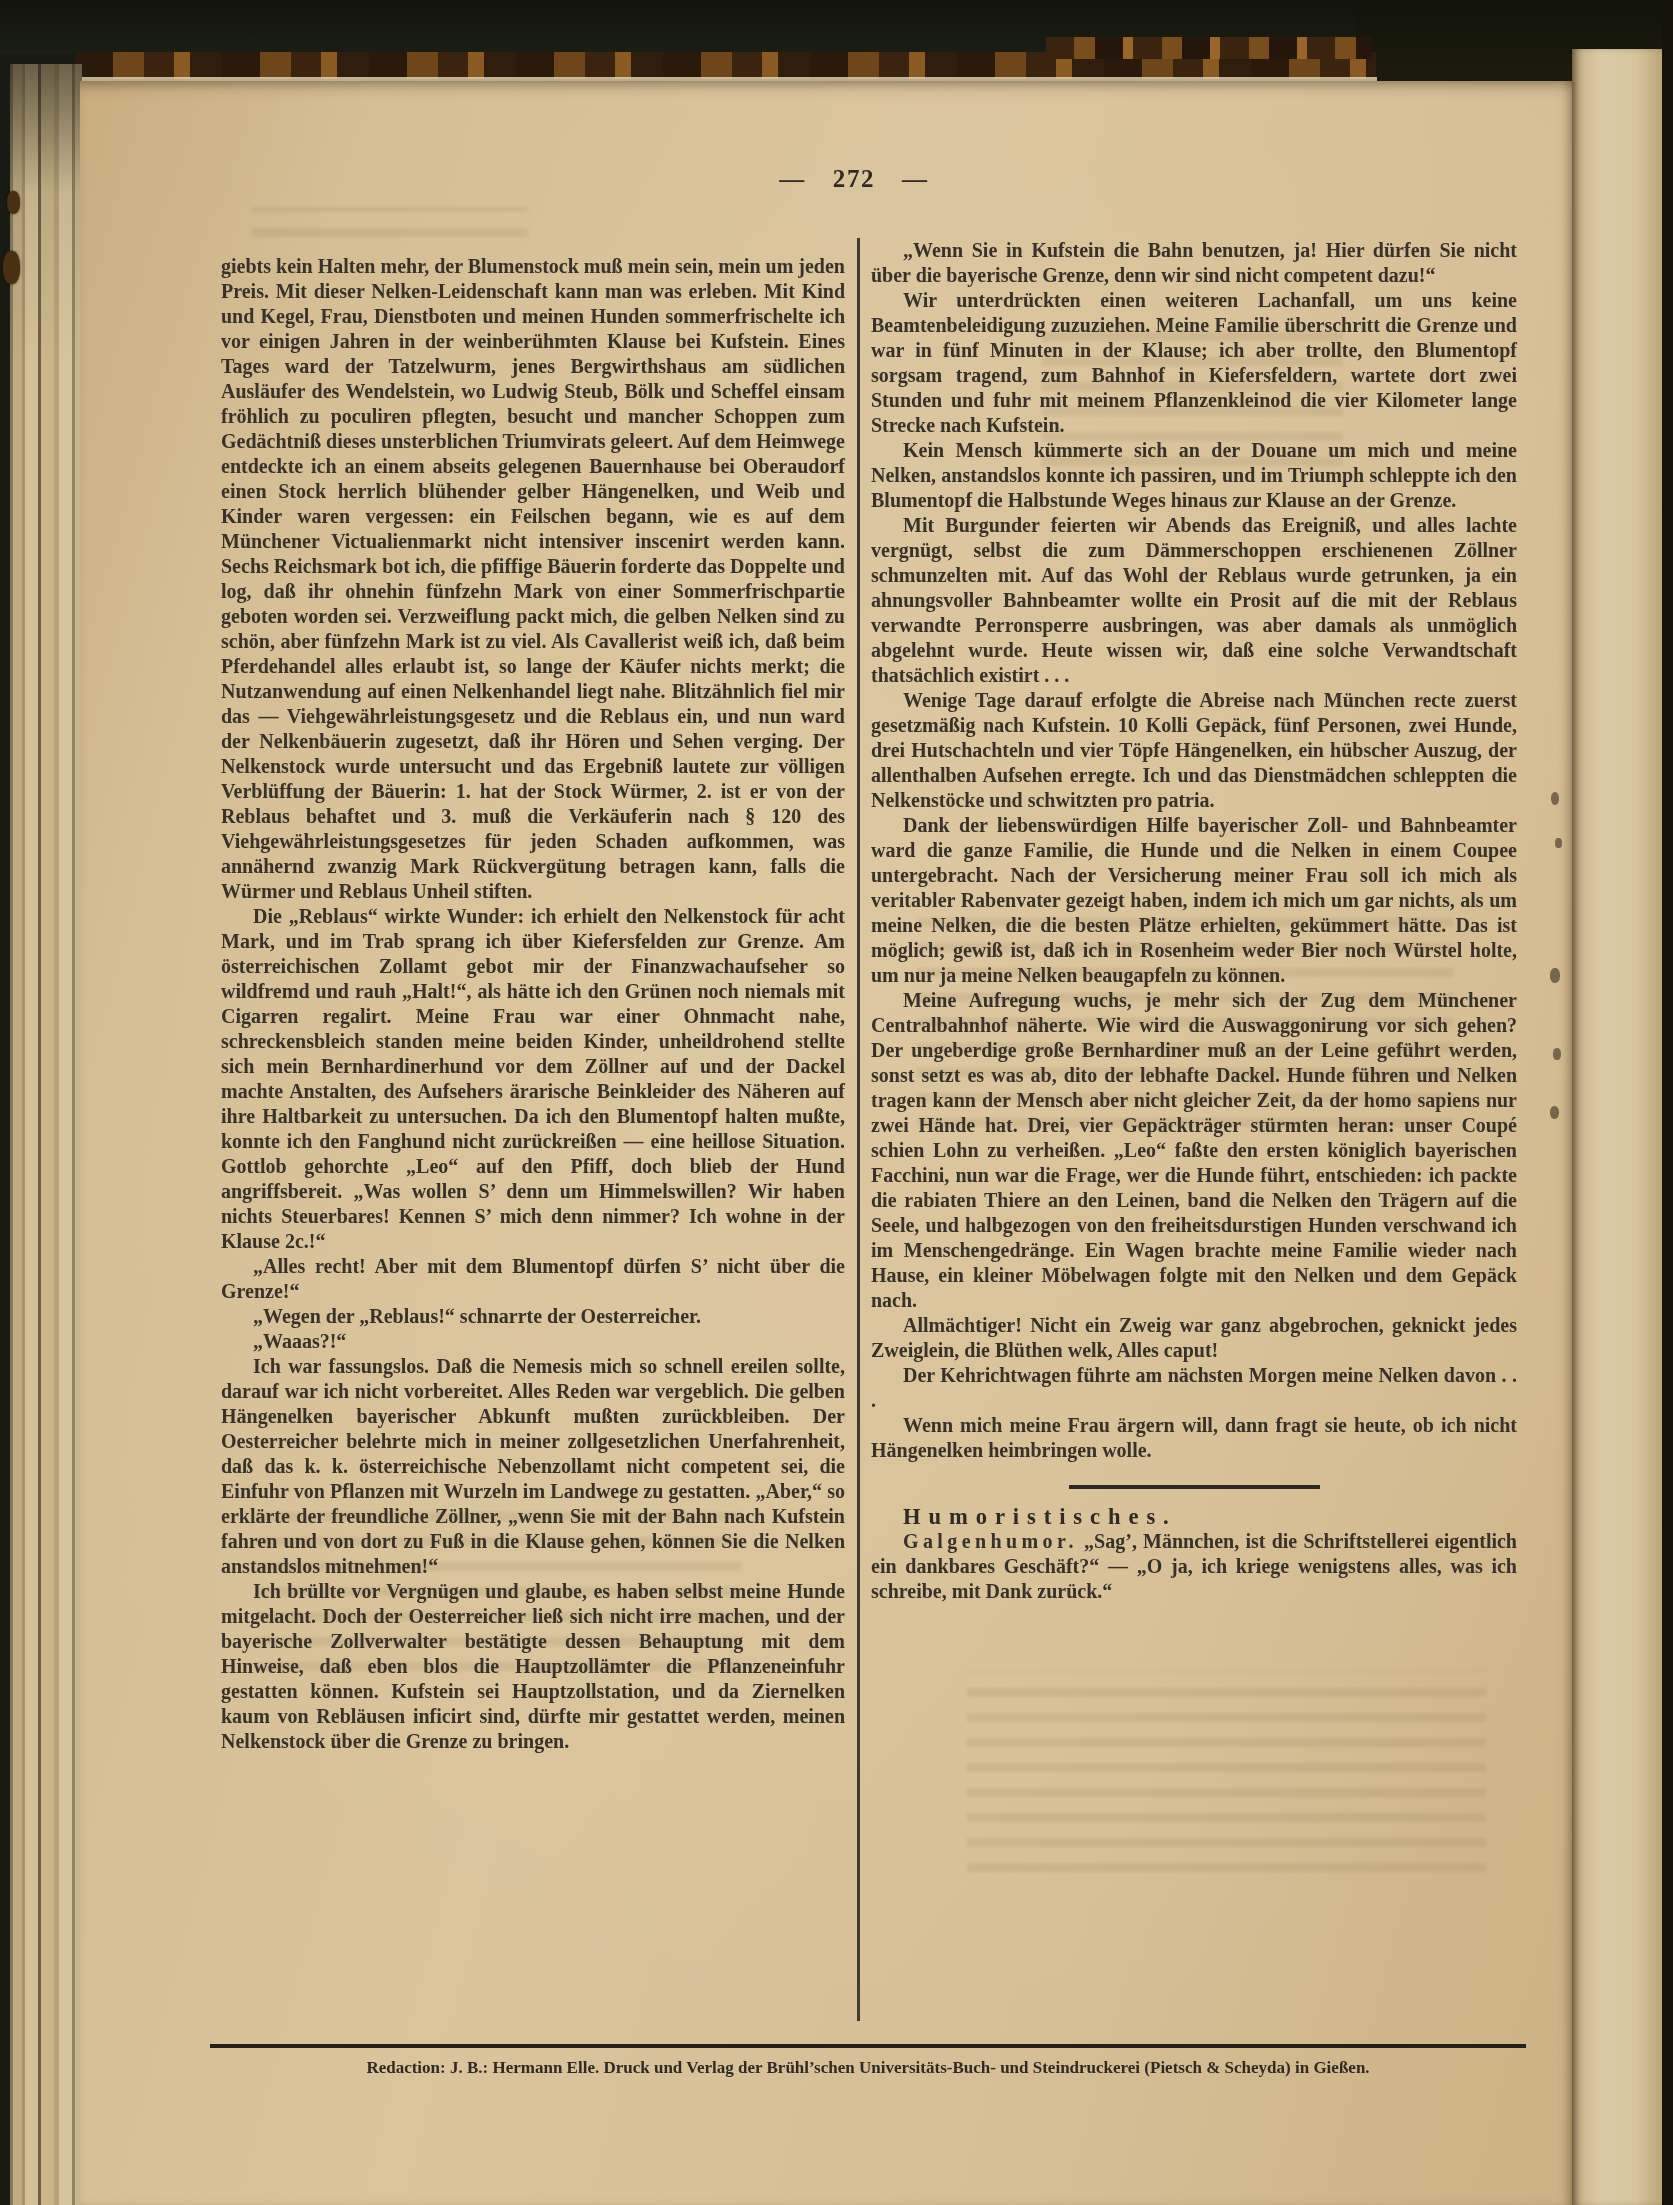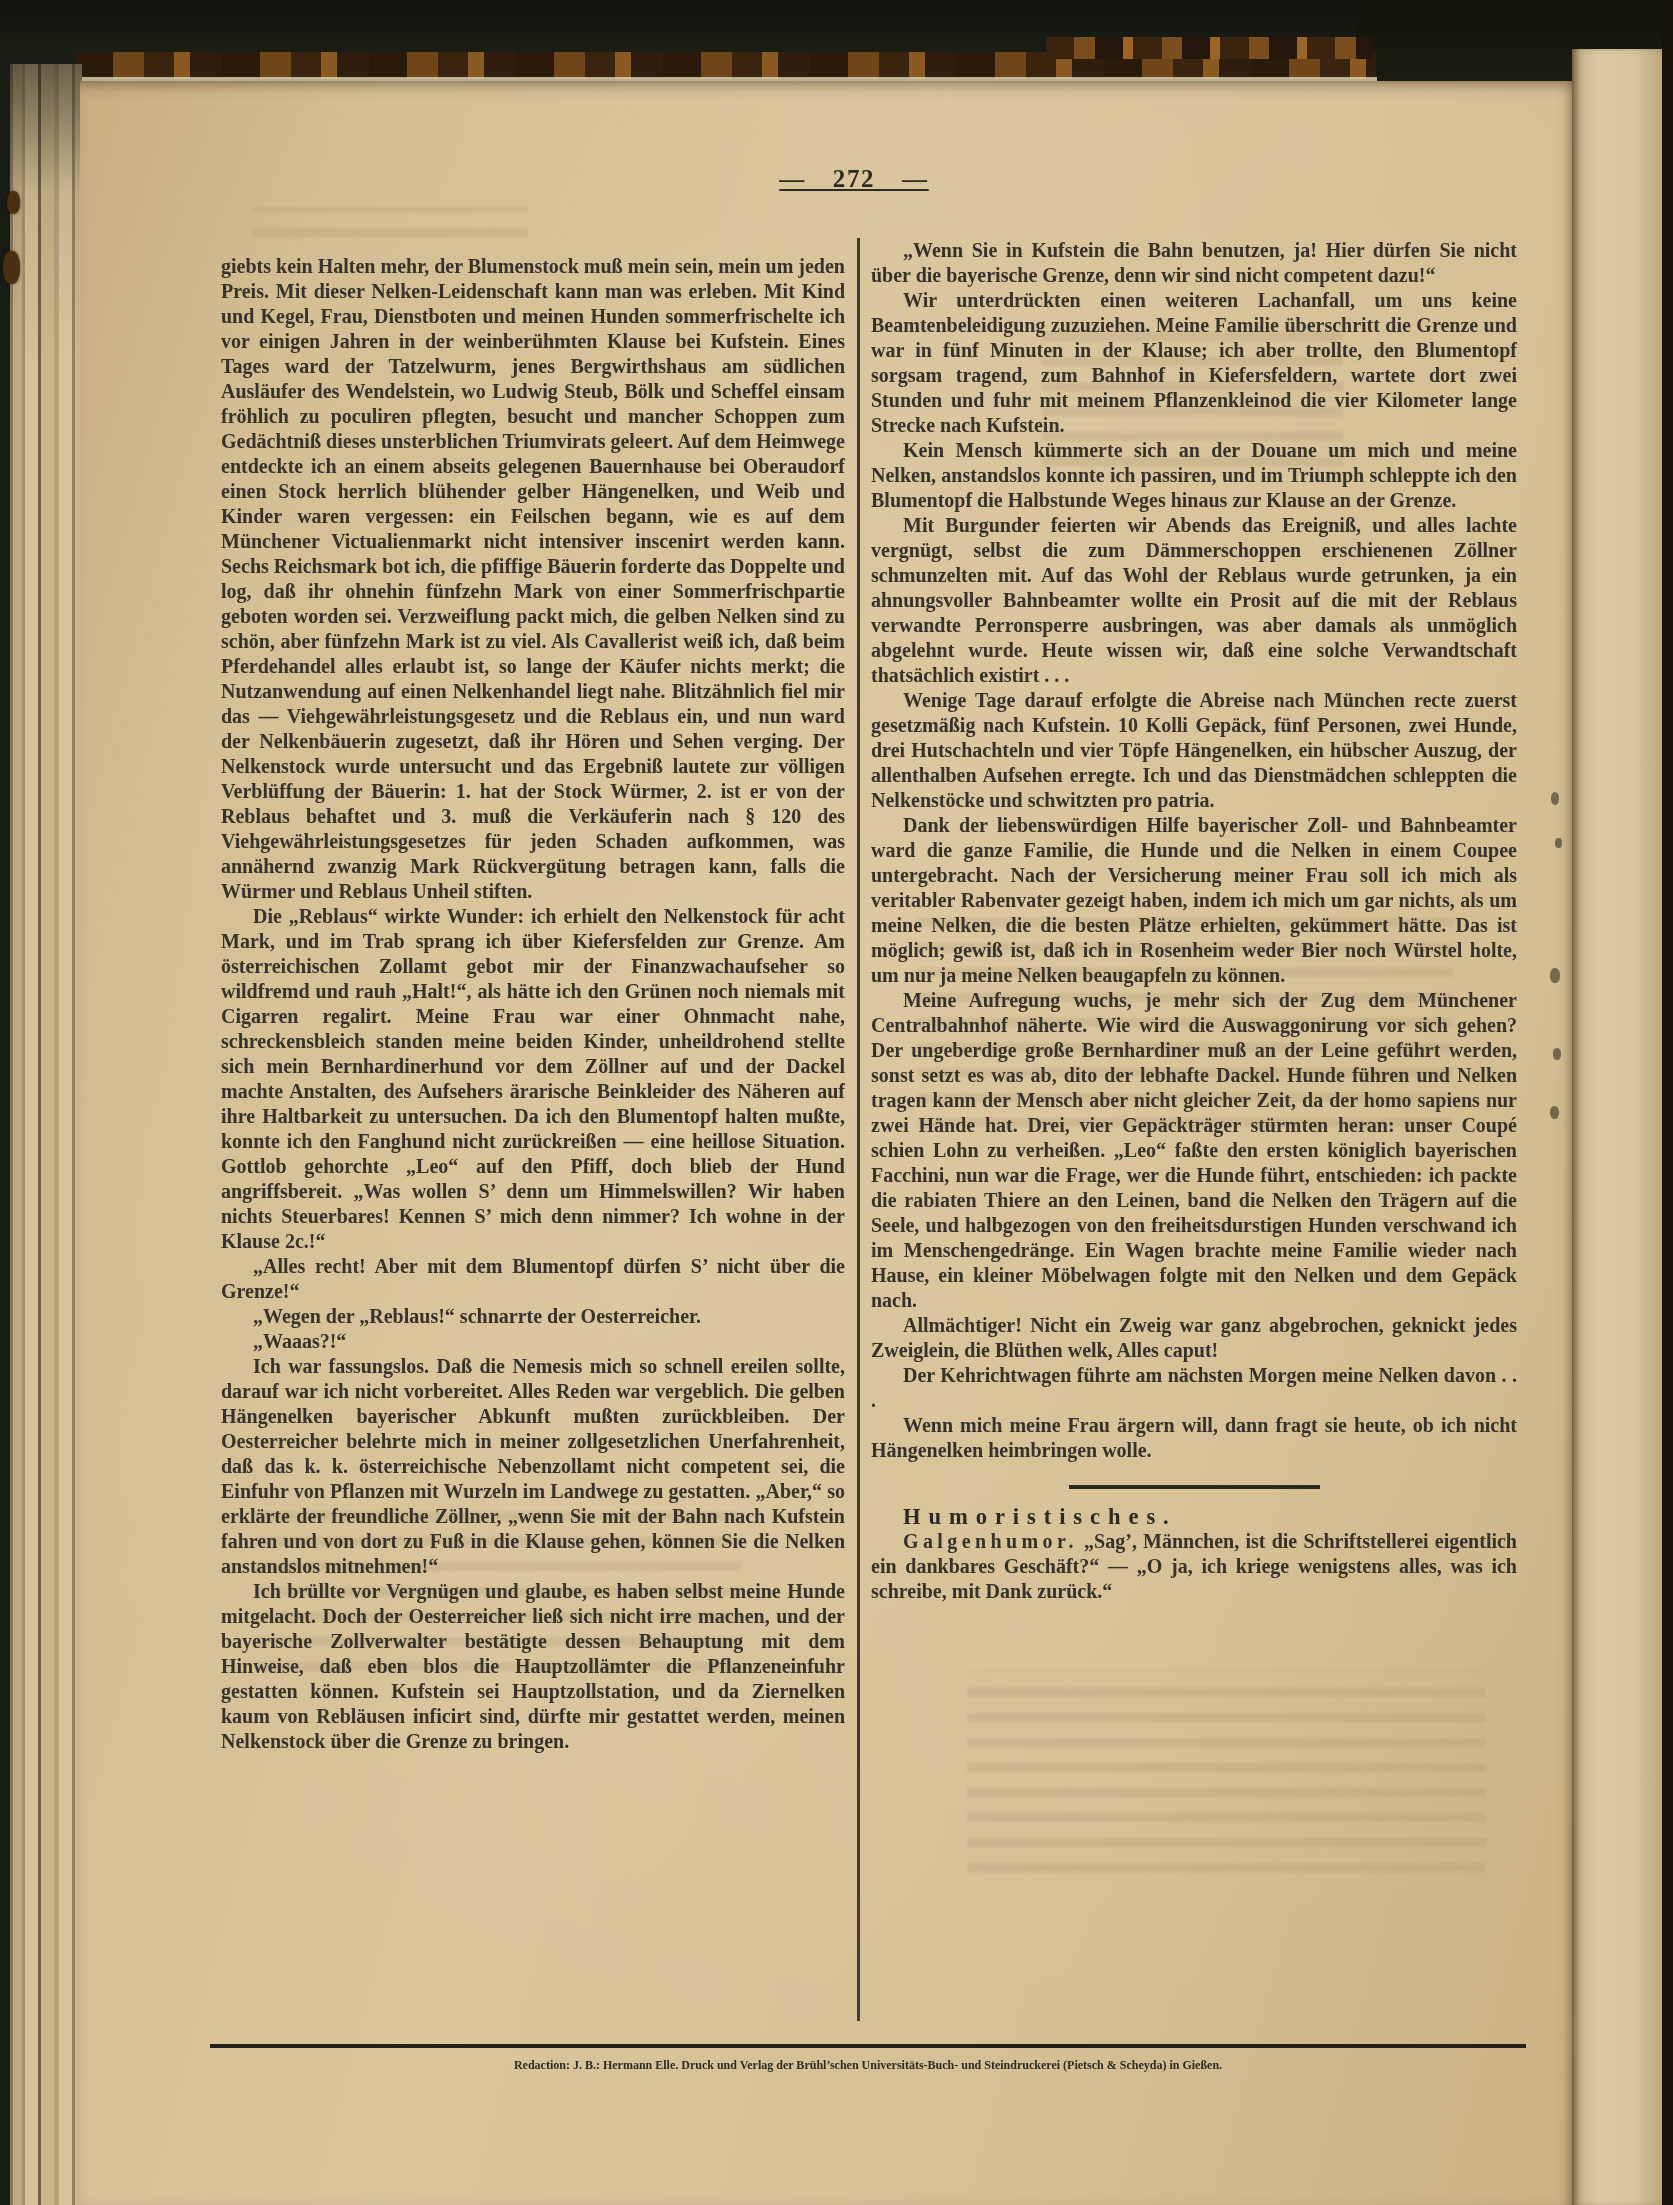--- a/index.html
+++ b/index.html
@@ -32,34 +32,34 @@
   
   .page{
     position:absolute;left:80px;top:81px;width:1492px;height:2124px;
     background:
       radial-gradient(120% 90% at 55% 40%, rgba(255,244,214,.10), rgba(0,0,0,0) 60%),
       linear-gradient(105deg,#c9ad81 0%,#d4bd93 14%,#d9c49c 42%,#d6bf96 72%,#ccb284 100%);
     box-shadow:inset 0 11.7px 15px -10px rgba(60,45,25,.55), inset -8.4px 0 13.4px -8.4px rgba(60,45,25,.6);
     color:#332e26;
   }
   .pagenum{position:absolute;left:0;top:84px;width:1548px;text-align:center;
-    font-size:25px;font-weight:bold;letter-spacing:1.7px;color:#2e2a24;text-decoration:underline;}
+    font-size:25px;font-weight:bold;letter-spacing:1.7px;color:#2e2a24;}
   .col{position:absolute;top:157px;font-size:20px;line-height:25px;font-weight:bold;
     text-align:justify;color:#37322a;}
   .col p{margin:0;text-indent:32px;}
   .col p.noindent{text-indent:0;margin-top:16px;}
   .col-left{left:141px;width:624px;}
   .col-right{left:791px;width:646px;}
   .divider{position:absolute;left:777px;top:157px;width:2.5px;height:1783px;background:#2c2822;opacity:.88;}
   .humor-rule{width:251px;height:4.2px;background:#2c2822;margin:22px auto 15px auto;}
   .humor-heading{text-align:left;font-size:22.6px;font-weight:bold;letter-spacing:.35em;margin:0 0 11.7px 0;text-indent:0;color:#2e2a24;}
   .spaced{letter-spacing:.22em;}
   .footer-rule{position:absolute;left:130px;top:1963px;width:1316px;height:4.2px;background:#23201a;}
   .footer-text{position:absolute;left:130px;top:1977px;width:1316px;text-align:center;
-    font-size:12px;font-weight:bold;color:#2e2a24;}
+    font-size:17px;font-weight:bold;color:#2e2a24;}
   
   .ghost{position:absolute;filter:blur(1.7px);opacity:.10;pointer-events:none;
     background:repeating-linear-gradient(0deg,rgba(92,70,38,.9) 0 9.2px,rgba(0,0,0,0) 9.2px 25px);}
   .g1{left:172px;top:126px;width:276px;height:30px;}
   .g2{left:962px;top:251px;width:301px;height:134px;}
   .g3{left:837px;top:837px;width:536px;height:209px;}
   .g4{left:887px;top:1590px;width:519px;height:201px;}
   .g5{left:176px;top:1423px;width:485px;height:167px;}
   
   .mark{position:absolute;background:rgba(40,32,20,.55);border-radius:45%;}

